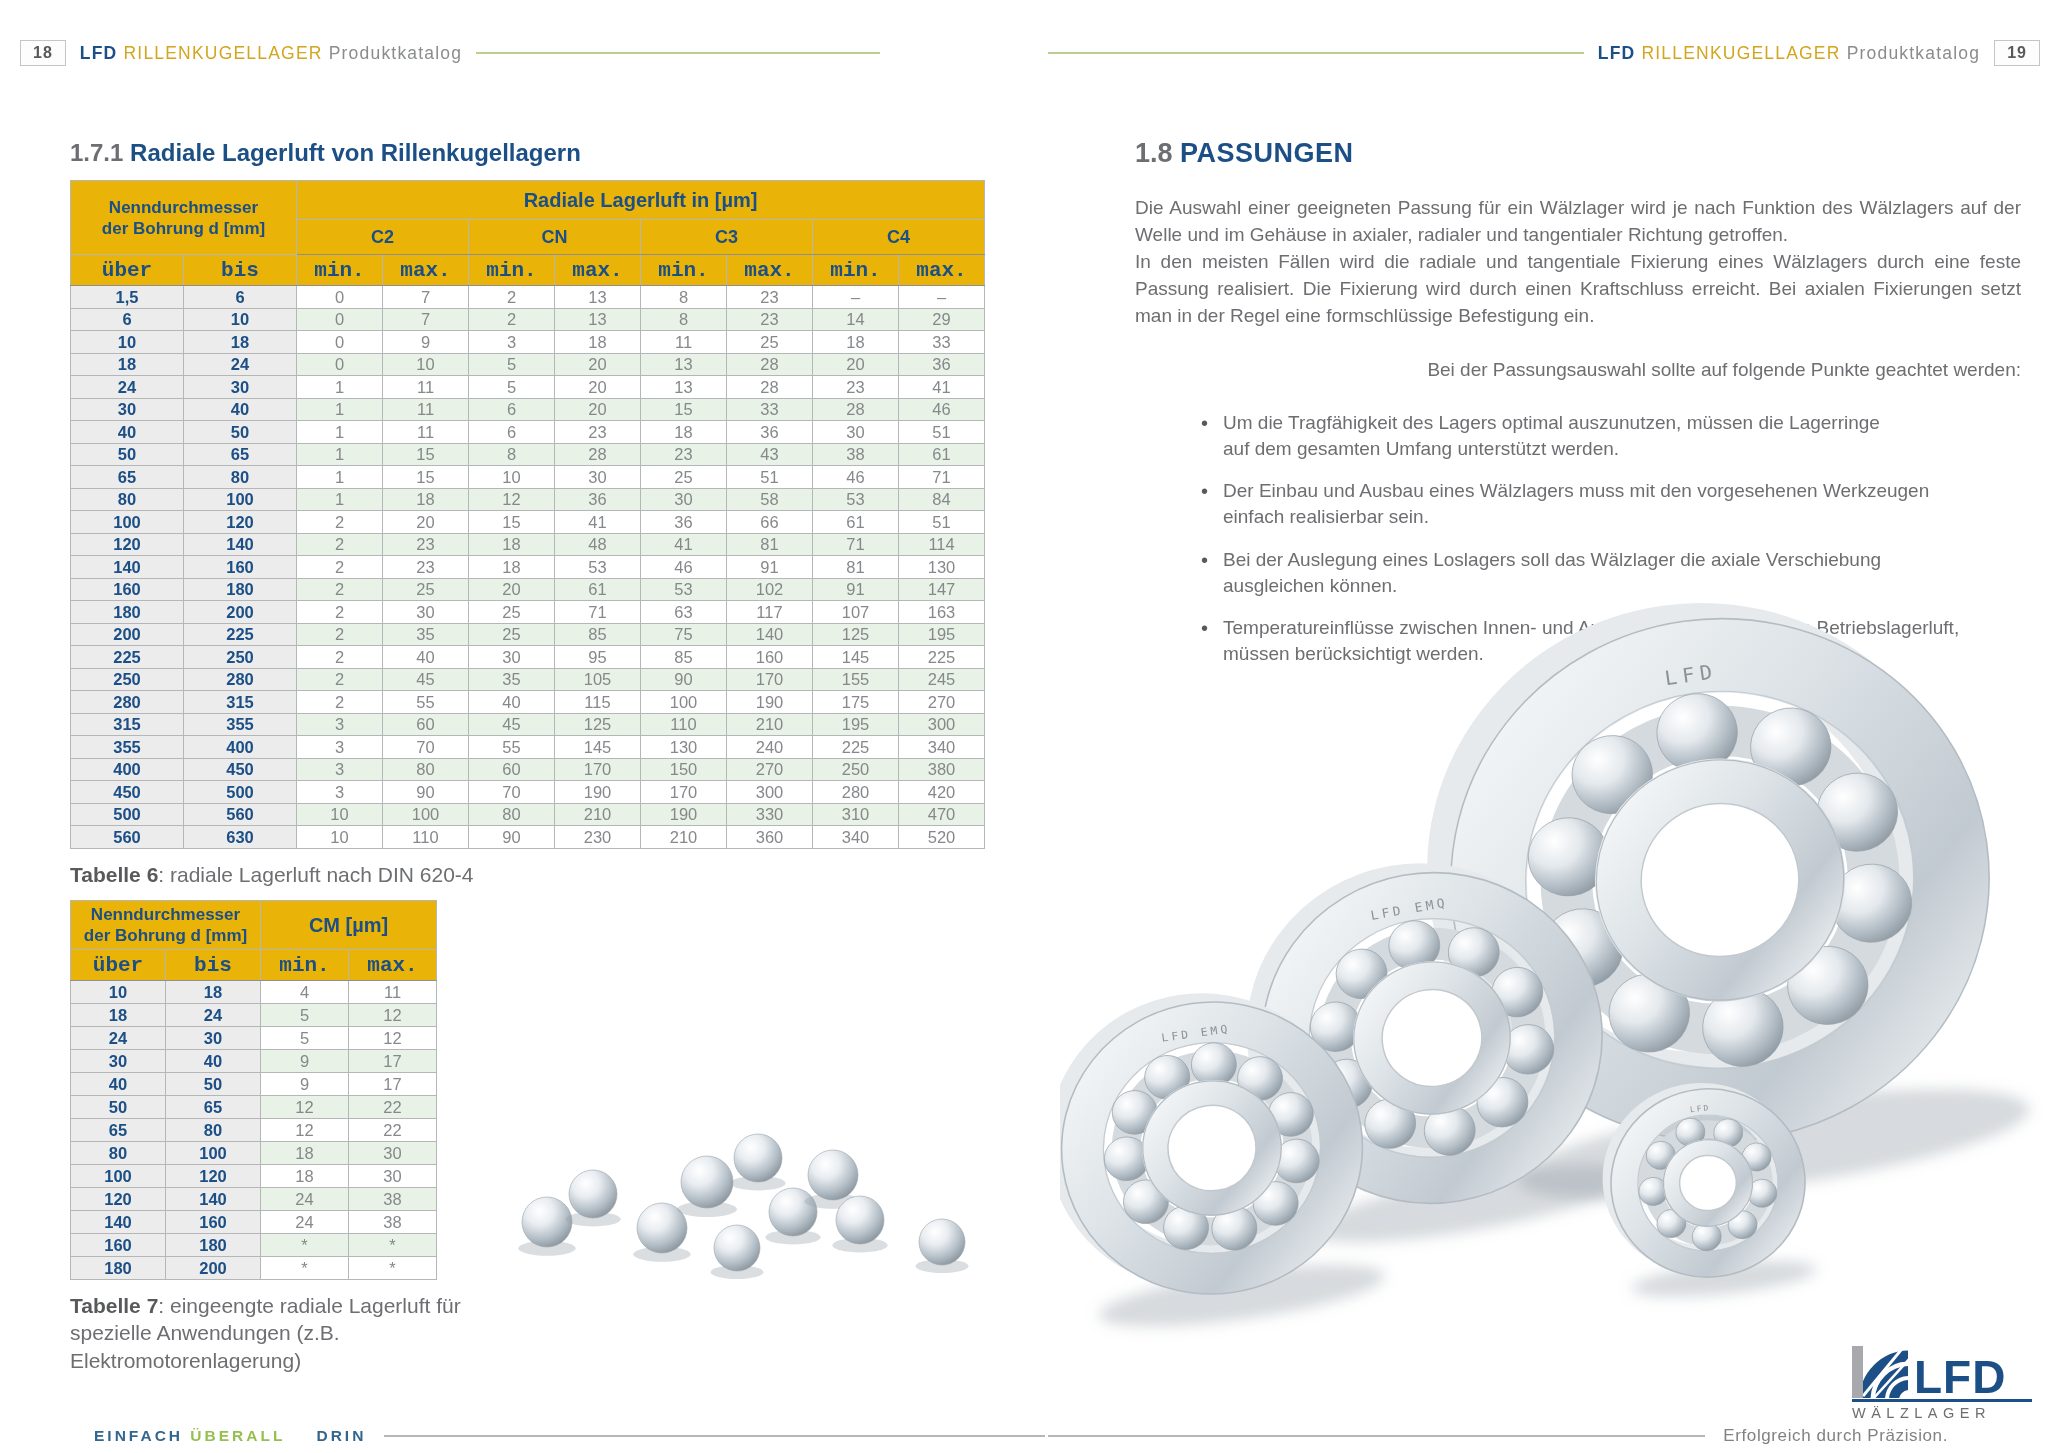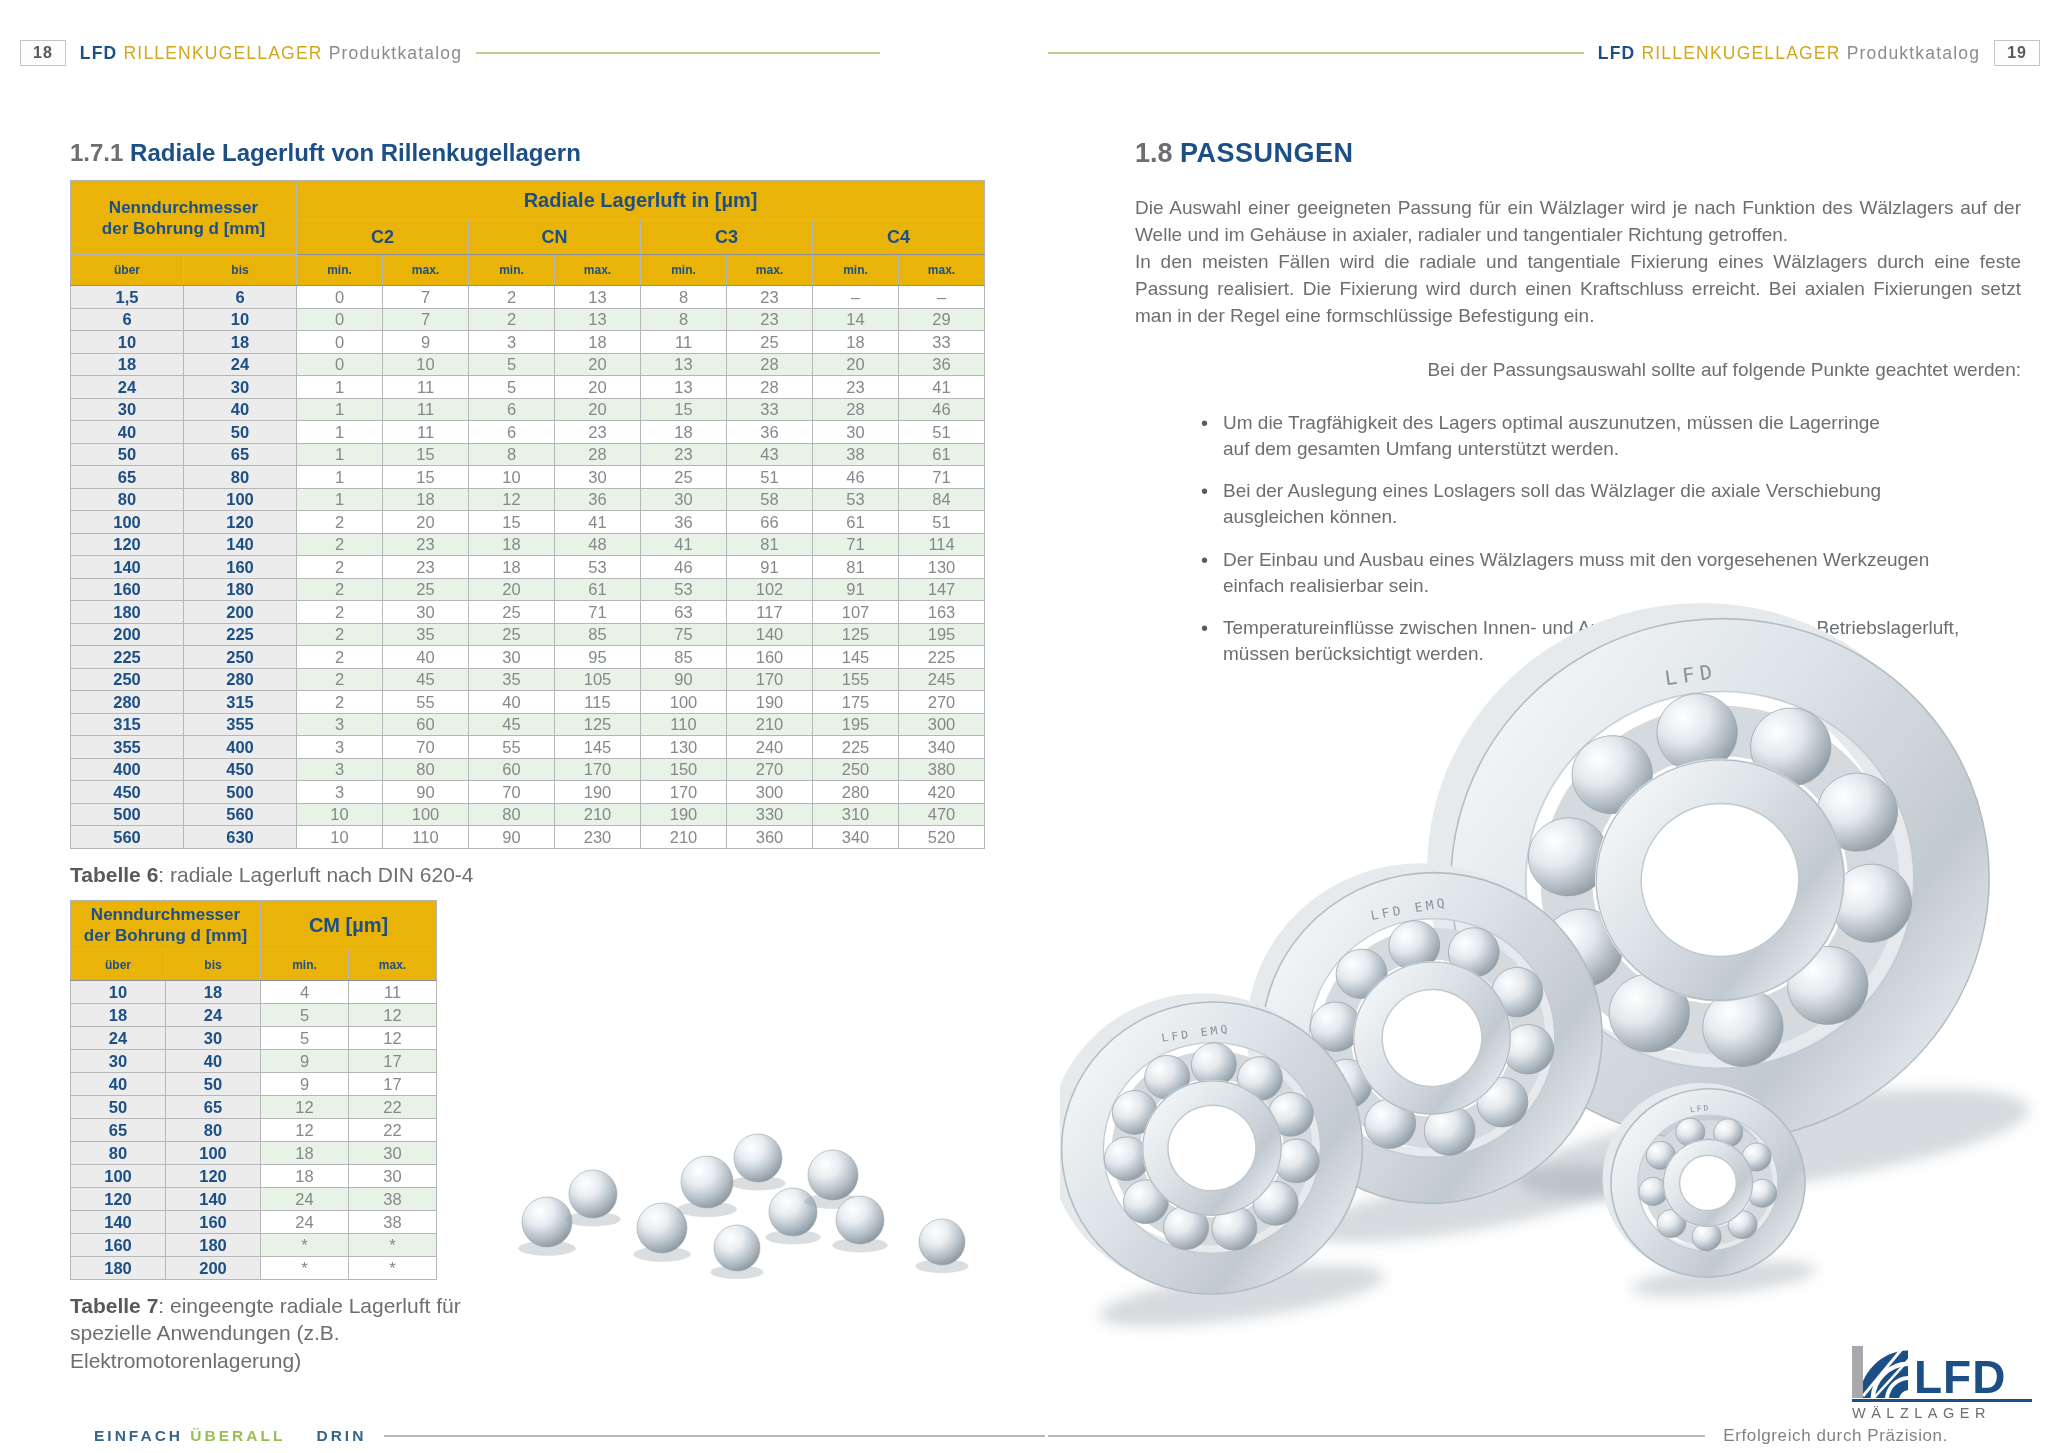--- a/index.html
+++ b/index.html
@@ -41,21 +41,21 @@
 
   table.data{border-collapse:collapse;table-layout:fixed;background:#fff;}
   #t1{width:912px;}
   #t2{width:366px;margin-top:12px;}
   table.data th,table.data td{border:1px solid #b4b6b8;text-align:center;padding:0;}
   table.data th{background:#eab308;color:#1c4f85;font-weight:bold;}
   th.corner{font-weight:normal;font-size:17px;line-height:1.25;white-space:pre-line;color:#1c4f85;}
   th.mainhdr{font-size:20px;height:38px;}
   #t2 th.mainhdr{font-size:20px;height:48px;}
   th.grp{font-size:18px;font-weight:normal;height:34px;}
-  th.sub{font-size:12px;height:30px;}
+  th.sub{font-size:21px;height:30px;font-family:Liberation Mono, monospace;}
   #t1 td{height:21.5px;font-size:16.5px;color:#86888b;}
   #t2 td{height:22px;font-size:16.5px;color:#86888b;}
   td.lbl{background:#ececed;color:#1c4f85 !important;font-weight:bold;}
   tr.stripe td:not(.lbl){background:#e9f2e6;}
   .gsep{border-left:1px solid #8d8f92 !important;}
   table.data{border:1.5px solid #8d8f92;}
   tr.hdsep th{border-bottom:1.5px solid #8d8f92;}
 
   .caption{margin-top:12px;font-size:21px;color:#6d6e71;line-height:1.3;}
   .caption .cb{font-weight:bold;color:#58595b;}
@@ -566,24 +566,24 @@
   <h2 class="sec18">
     <span class="num">1.8</span>
     <span class="tit">PASSUNGEN</span>
   </h2>
   <p class="para lead">Die Auswahl einer geeigneten Passung für ein Wälzlager wird je nach Funktion des Wälzlagers auf der Welle und im Gehäuse in axialer, radialer und tangentialer Richtung getroffen.</p>
   <p class="para">In den meisten Fällen wird die radiale und tangentiale Fixierung eines Wälzlagers durch eine feste Passung realisiert. Die Fixierung wird durch einen Kraftschluss erreicht. Bei axialen Fixierungen setzt man in der Regel eine formschlüssige Befestigung ein.</p>
   <p class="para spaced">Bei der Passungsauswahl sollte auf folgende Punkte geachtet werden:</p>
   <ul class="points" id="bulletList">
       <li>Um die Tragfähigkeit des Lagers optimal auszunutzen, müssen die Lagerringe
 auf dem gesamten Umfang unterstützt werden.</li>
+      <li>Der Einbau und Ausbau eines Wälzlagers muss mit den vorgesehenen Werkzeugen
+einfach realisierbar sein.</li>
       <li>Bei der Auslegung eines Loslagers soll das Wälzlager die axiale Verschiebung
 ausgleichen können.</li>
-      <li>Der Einbau und Ausbau eines Wälzlagers muss mit den vorgesehenen Werkzeugen
-einfach realisierbar sein.</li>
       <li>Temperatureinflüsse zwischen Innen- und Außenring, bezogen auf die Betriebslagerluft,
 müssen berücksichtigt werden.</li>
     </ul>
 </div>
 
 <svg id="ballsSvg" width="520" height="235" viewBox="0 0 520 235">
   <defs>
     <radialGradient id="ballg" cx="35%" cy="28%" r="80%">
       <stop offset="0%" stop-color="#ffffff"></stop>
       <stop offset="35%" stop-color="#e9edf1"></stop>

